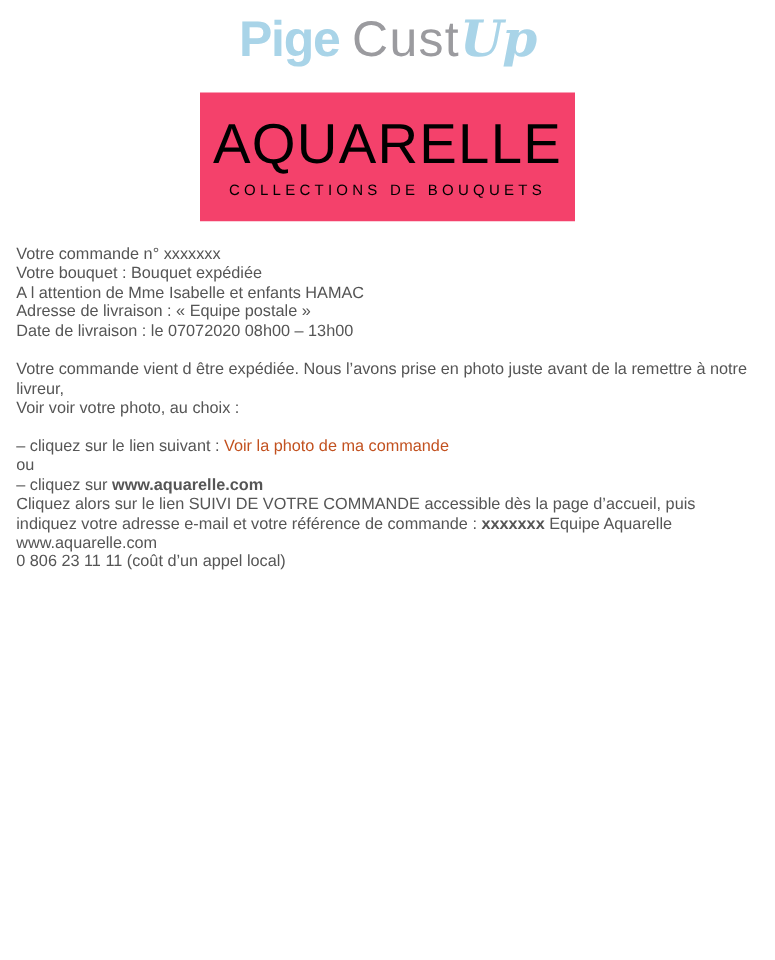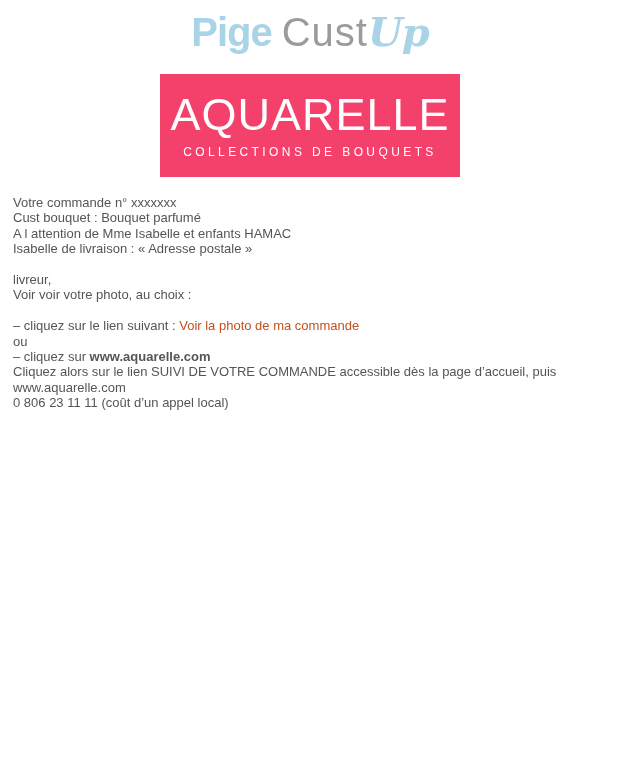--- a/index.html
+++ b/index.html
@@ -29,21 +29,21 @@
     font-weight: bold;
     letter-spacing: -1px;
   }
 
   
   .banner {
     width: 300px;
     height: 103px;
     margin: 18px auto 0;
     background: #f4416b;
-    color: #ffffff;
+    color: #000000;
     display: flex;
     flex-direction: column;
     align-items: center;
     justify-content: center;
     text-align: center;
   }
   .banner-title {
     font-size: 45px;
     font-weight: 100;
     letter-spacing: 1px;
@@ -84,34 +84,37 @@
 
   <div class="banner">
     <div class="banner-title">AQUARELLE</div>
     <div class="banner-sub">COLLECTIONS DE BOUQUETS</div>
   </div>
 
   <div class="email-body">
 
     <div class="para">
       <div class="line">Votre commande n° xxxxxxx</div>
-      <div class="line">Cust bouquet : Bouquet parfumé</div>
+      <div class="line">Votre bouquet : Bouquet expédiée</div>
       <div class="line">A l attention de Mme Isabelle et enfants HAMAC</div>
-      <div class="line">Isabelle de livraison : « Adresse postale »</div>
+      <div class="line">Adresse de livraison : « Equipe postale »</div>
+      <div class="line">Date de livraison : le 07072020 08h00 – 13h00</div>
     </div>
 
 
     <div class="para">
+      <div class="line">Votre commande vient d être expédiée. Nous l’avons prise en photo juste avant de la remettre à notre</div>
       <div class="line">livreur,</div>
       <div class="line">Voir voir votre photo, au choix :</div>
     </div>
 
     <div class="para">
       <div class="line"><span>– cliquez sur le lien suivant : </span><span class="link-orange">Voir la photo de ma commande</span></div>
       <div class="line">ou</div>
       <div class="line"><span>– cliquez sur </span><span class="bold">www.aquarelle.com</span></div>
       <div class="line">Cliquez alors sur le lien SUIVI DE VOTRE COMMANDE accessible dès la page d’accueil, puis</div>
+      <div class="line"><span>indiquez votre adresse e-mail et votre référence de commande : </span><span class="bold">xxxxxxx</span><span> Equipe Aquarelle</span></div>
       <div class="line">www.aquarelle.com</div>
       <div class="line">0 806 23 11 11 (coût d’un appel local)</div>
     </div>
 
   </div>
 </div>
 
 </body></html>

